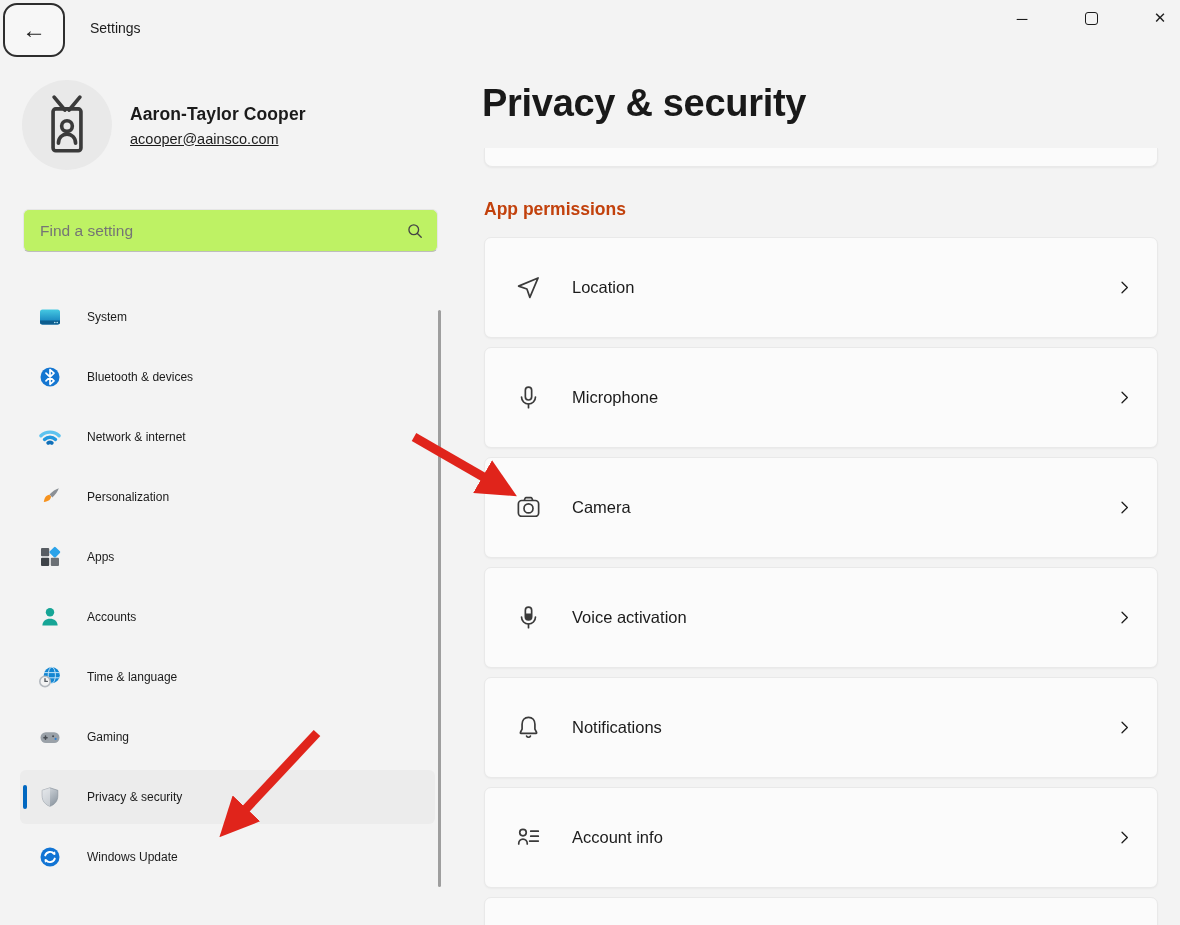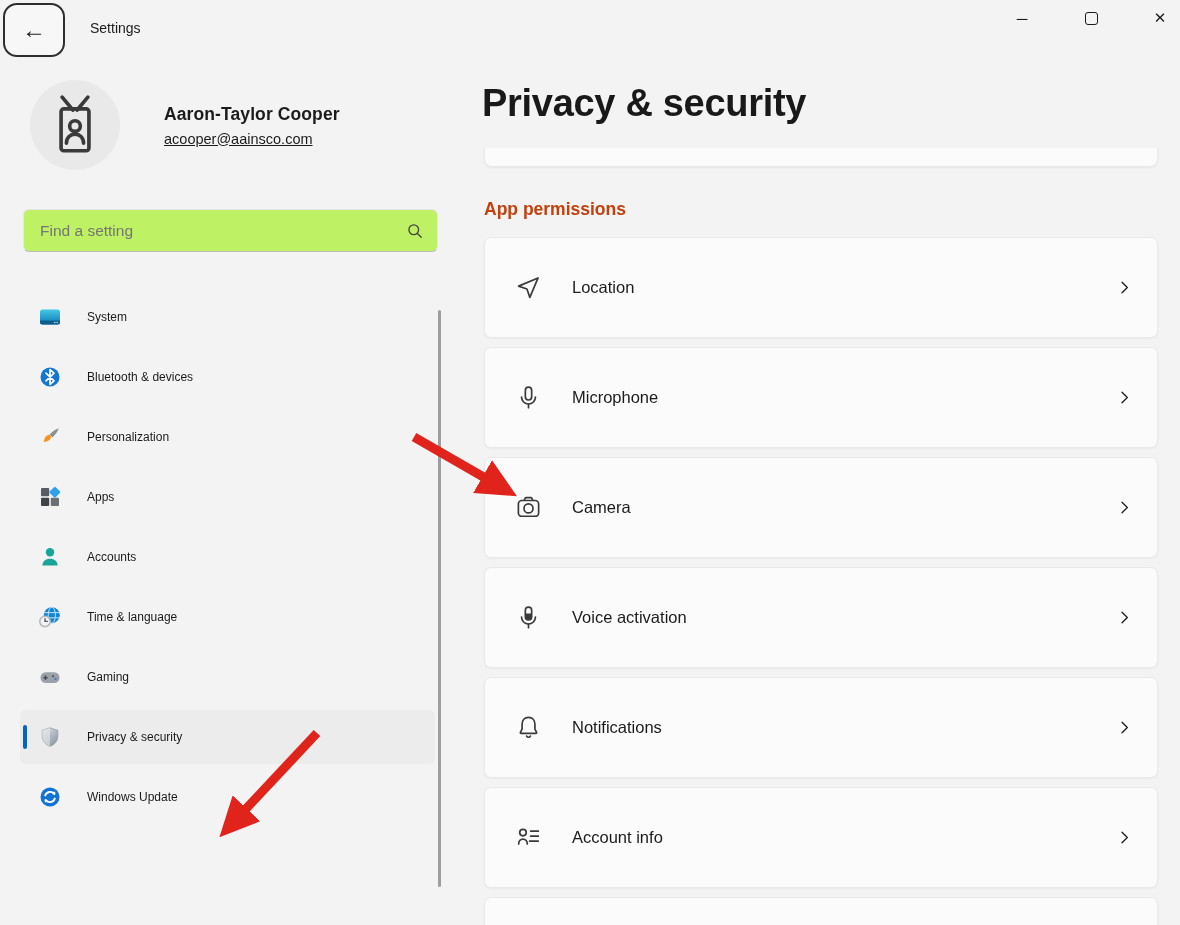--- a/index.html
+++ b/index.html
@@ -22,21 +22,21 @@
   .win-controls {
     position:absolute; right:0; top:0; display:flex; gap:29px; height:36px;
   }
   .win-controls .ctl {
     width:40px; height:36px; display:flex; align-items:center; justify-content:center;
     font-size:15px; color:#1b1b1b; cursor:pointer;
   }
   .ctl .max-box { width:13px; height:13px; border:1.5px solid #1b1b1b; border-radius:3px; }
 
   
-  .user-block { position:absolute; left:30px; top:80px; display:flex; align-items:center;gap:26px; }
+  .user-block { position:absolute; left:22px; top:80px; display:flex; align-items:center; }
   .avatar {
     width:90px; height:90px; border-radius:50%; background:#e9e9e9;
     display:flex; align-items:center; justify-content:center;
   }
   .user-text { margin-left:18px; }
   .user-name { font-size:17.5px; font-weight:700; letter-spacing:.1px; }
   .user-email { font-size:14.5px; margin-top:6px;text-decoration:underline; }
 
   .search-box {
     position:absolute; left:23px; top:209px; width:415px; height:43px;
@@ -163,20 +163,32 @@
       <svg width="24" height="24" viewBox="0 0 24 24">
         <rect x="2.5" y="2.5" width="19" height="19" rx="9.5" fill="#1476d1"></rect>
         <path d="M8 8.2 L16 15.8 L12 19.3 V4.7 L16 8.2 L8 15.8" fill="none" stroke="#fff" stroke-width="1.7" stroke-linejoin="round" stroke-linecap="round"></path>
       </svg>
     </span>
     <span class="nav-label">Bluetooth &amp; devices</span>
   </li>
   <li class="nav-item">
     <span class="nav-icon">
       <svg width="24" height="24" viewBox="0 0 24 24">
+        <g fill="none" stroke-linecap="round">
+          <path d="M2.9 10.8 a13 13 0 0 1 18.2 0" stroke="#5ec3ef" stroke-width="3.4"></path>
+          <path d="M6.5 14.4 a8 8 0 0 1 11 0" stroke="#2297dd" stroke-width="3.4"></path>
+          <path d="M10.1 18 a3.2 3.2 0 0 1 3.8 0" stroke="#0f6fb8" stroke-width="3.6"></path>
+        </g>
+      </svg>
+    </span>
+    <span class="nav-label">Network &amp; internet</span>
+  </li>
+  <li class="nav-item">
+    <span class="nav-icon">
+      <svg width="24" height="24" viewBox="0 0 24 24">
         <path d="M20.8 3.2 c-2.9 .8 -6.7 3.3 -9.3 6.3 l2.9 2.9 c3-2.6 5.5-6.4 6.4-9.2 z" fill="#8b9096"></path>
         <path d="M11.3 9.7 c-3 .4 -4.9 2.5 -5.5 7.3 4.8-.6 6.9-2.5 7.3-5.5 z" fill="#f6921e"></path>
       </svg>
     </span>
     <span class="nav-label">Personalization</span>
   </li>
   <li class="nav-item">
     <span class="nav-icon">
       <svg width="24" height="24" viewBox="0 0 24 24">
         <rect x="3" y="3" width="8.2" height="8.2" rx="1" fill="#585d63"></rect>

